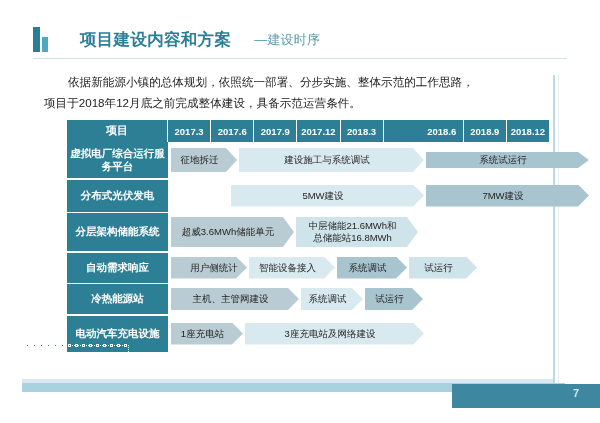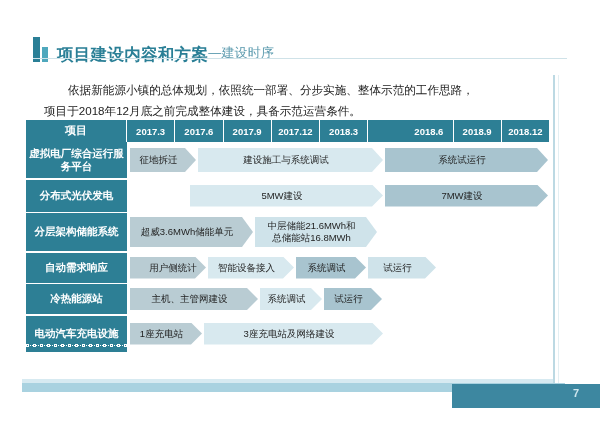--- a/index.html
+++ b/index.html
@@ -6,32 +6,32 @@
   body{
     width:600px;height:423px;
     background:#ffffff;
     font-family:"Liberation Sans","DejaVu Sans",sans-serif;
     overflow:hidden;
     position:relative;
   }
   .slide{position:absolute;inset:0;background:#fff;overflow:hidden;}
 
   
-  .title-row{position:absolute;left:33px;top:37px;display:flex;align-items:flex-end;}
+  .title-row{position:absolute;left:33px;top:27px;display:flex;align-items:center;gap:23px;}
   .title-icon{display:flex;align-items:flex-end;height:25px;margin-right:9px;}
   .title-icon .b1{width:7px;height:25px;background:#2a7f96;}
   .title-icon .b2{width:6px;height:15px;background:#4fa8bd;margin-left:2px;}
   .title-main{font-size:16.5px;font-weight:bold;color:#2a7f96;line-height:1;letter-spacing:.3px;}
   .title-sub{font-size:13px;font-weight:normal;color:#5b9aae;letter-spacing:.2px;}
 
   .title-rule{position:absolute;left:33px;top:58px;width:534px;height:1px;background:#cfe2e8;}
 
   
   .para{position:absolute;left:44px;top:71px;width:500px;font-size:11.6px;color:#1d1d1d;
-        line-height:1.85;text-align:justify;margin-top:8px;}
+        line-height:1.85;text-align:justify;}
   .para .indent{display:inline-block;width:24px;}
 
   
   .v-line{position:absolute;left:553px;top:75px;width:2px;height:308px;background:#bcd9e3;}
   .v-line2{position:absolute;left:558px;top:75px;width:1px;height:308px;background:#e3eff3;}
 
   
   .table{position:absolute;left:26px;top:120px;width:523px;}
   .row{display:flex;width:100%;}
   .row + .row{margin-top:1.5px;}
@@ -40,21 +40,21 @@
     background:#2d7f95;color:#ffffff;font-weight:bold;
     display:flex;align-items:center;justify-content:center;height:22px;font-size:9.5px;
   }
   .hdr .cell-label{font-size:11px;}
   .hdr .tcell + .tcell{border-left:1.5px solid #ffffff;}
   .hdr .cell-label{border-right:1.5px solid #ffffff;}
 
   .cell-label{
     width:101px;flex:0 0 101px;background:#2d7f95;color:#fff;
     display:flex;align-items:center;justify-content:center;text-align:center;
-    font-size:10.5px;line-height:1.25;font-weight:bold;padding:0 3px;box-sizing:border-box;
+    font-size:10.5px;line-height:1.25;font-weight:bold;padding:0 3px;box-sizing:border-box;margin-left:41px;
   }
   .lane{flex:1;position:relative;background:#ffffff;}
 
   .r1 .cell-label,.r1 .lane{height:36px;}
   .r2 .cell-label,.r2 .lane{height:32px;}
   .r3 .cell-label,.r3 .lane{height:38px;}
   .r4 .cell-label,.r4 .lane{height:30px;}
   .r5 .cell-label,.r5 .lane{height:30px;}
   .r6 .cell-label,.r6 .lane{height:36px;}
 
@@ -122,21 +122,21 @@
           <div class="tcell" style="flex: 1 1 0%;">2018.9</div>
           <div class="tcell" style="flex: 1 1 0%;">2018.12</div>
         </div>
     </div>
     <div id="rows-host">
         <div class="row r1">
           <div class="cell-label">虚拟电厂综合运行服务平台</div>
           <div class="lane">
             <div class="arrow sh-mid" style="left: 3px; width: 66px; height: 24px;">征地拆迁</div>
             <div class="arrow sh-light" style="left: 71px; width: 185px; height: 24px;">建设施工与系统调试</div>
-            <div class="arrow sh-dark" style="left: 258px; width: 163px; height: 24px;">系统试运行</div>
+            <div class="arrow sh-dark" style="left: 258px; width: 163px; height: 16px;">系统试运行</div>
           </div>
         </div>
         <div class="row r2">
           <div class="cell-label">分布式光伏发电</div>
           <div class="lane">
             <div class="arrow sh-light" style="left: 63px; width: 193px; height: 22px;">5MW建设</div>
             <div class="arrow sh-dark" style="left: 258px; width: 163px; height: 22px;">7MW建设</div>
           </div>
         </div>
         <div class="row r3">

